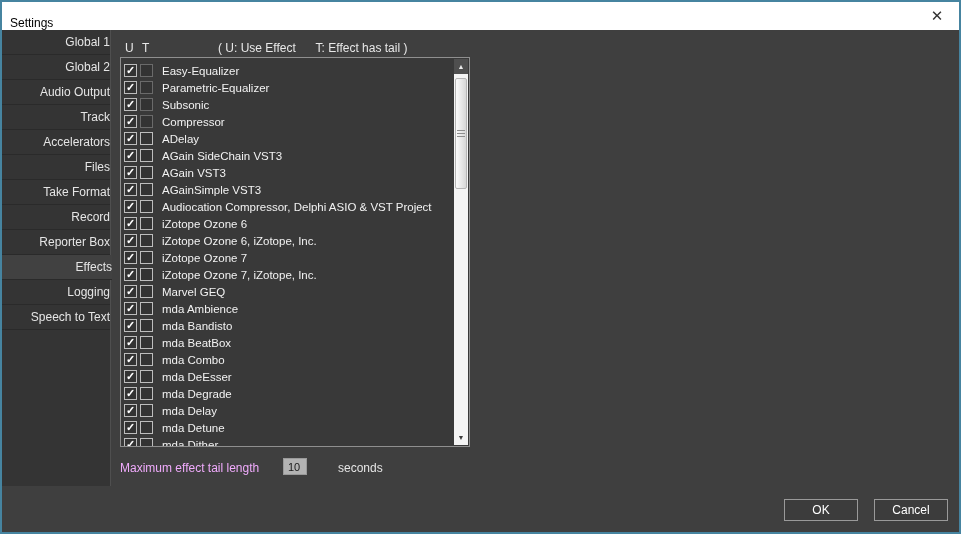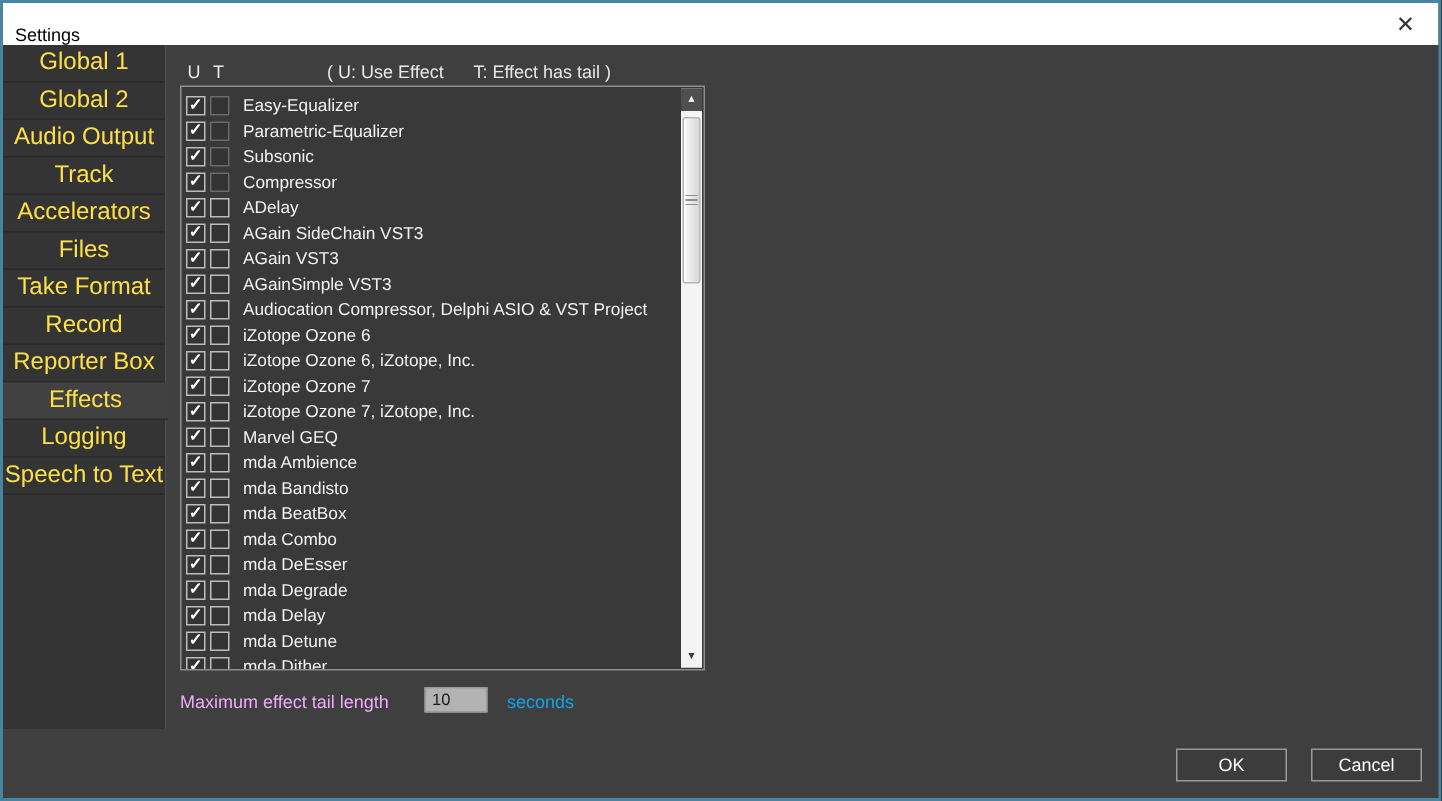--- a/index.html
+++ b/index.html
@@ -26,21 +26,21 @@
   }
 
   
   .sidebar {
     position:absolute; left:0; top:28px; width:109px; height:456px;
     background:#343434; border-right:1px solid #4f4f4f;
   }
   .side-item {
     width:108px; height:25px; line-height:24px;
     border-bottom:1px solid #2a2a2a;
-    text-align:center; font-size:16px; color:#fde047;
+    text-align:right; font-size:12px; color:#e5e5e5;
     cursor:pointer;
   }
   .side-item.selected {
     width:110px; background:#414141; position:relative; z-index:2;
   }
 
   
   .hdr { position:absolute; top:39px; height:15px; font-size:12px; color:#e8e8e8; }
   .hdr-u { left:123px; }
   .hdr-t { left:140px; }
@@ -78,25 +78,25 @@
     border:1px solid #b5b5b5; border-radius:2px;
     display:flex; align-items:center; justify-content:center;
     cursor:pointer;
   }
   .grip { width:8px; height:8px;
     background:repeating-linear-gradient(to bottom,#8e8e8e 0 1px,transparent 1px 3px); }
 
   
   .tail-label { position:absolute; left:118px; top:459px; font-size:12px; color:#f0abfc; }
   .tail-input {
-    position:absolute; left:281px; top:456px; width:42px; height:17px;
+    position:absolute; left:281px; top:456px; width:24px; height:17px;
     background:#b3b3b3; border:1px solid #9a9a9a; color:#1a1a1a;
     font-size:11px; padding-left:4px; font-family:"Liberation Sans",sans-serif;
   }
-  .tail-unit { position:absolute; left:336px; top:459px; font-size:12px; color:#0ea5e9; }
+  .tail-unit { position:absolute; left:336px; top:459px; font-size:12px; color:#e5e5e5; }
 
   
   .btn {
     position:absolute; top:497px; width:74px; height:22px;
     background:#3c3c3c; border:1px solid #9a9a9a; color:#ffffff;
     font-size:12px; font-family:"Liberation Sans",sans-serif; cursor:pointer;
   }
   .btn-ok { left:782px; }
   .btn-cancel { left:872px; }
 </style>

